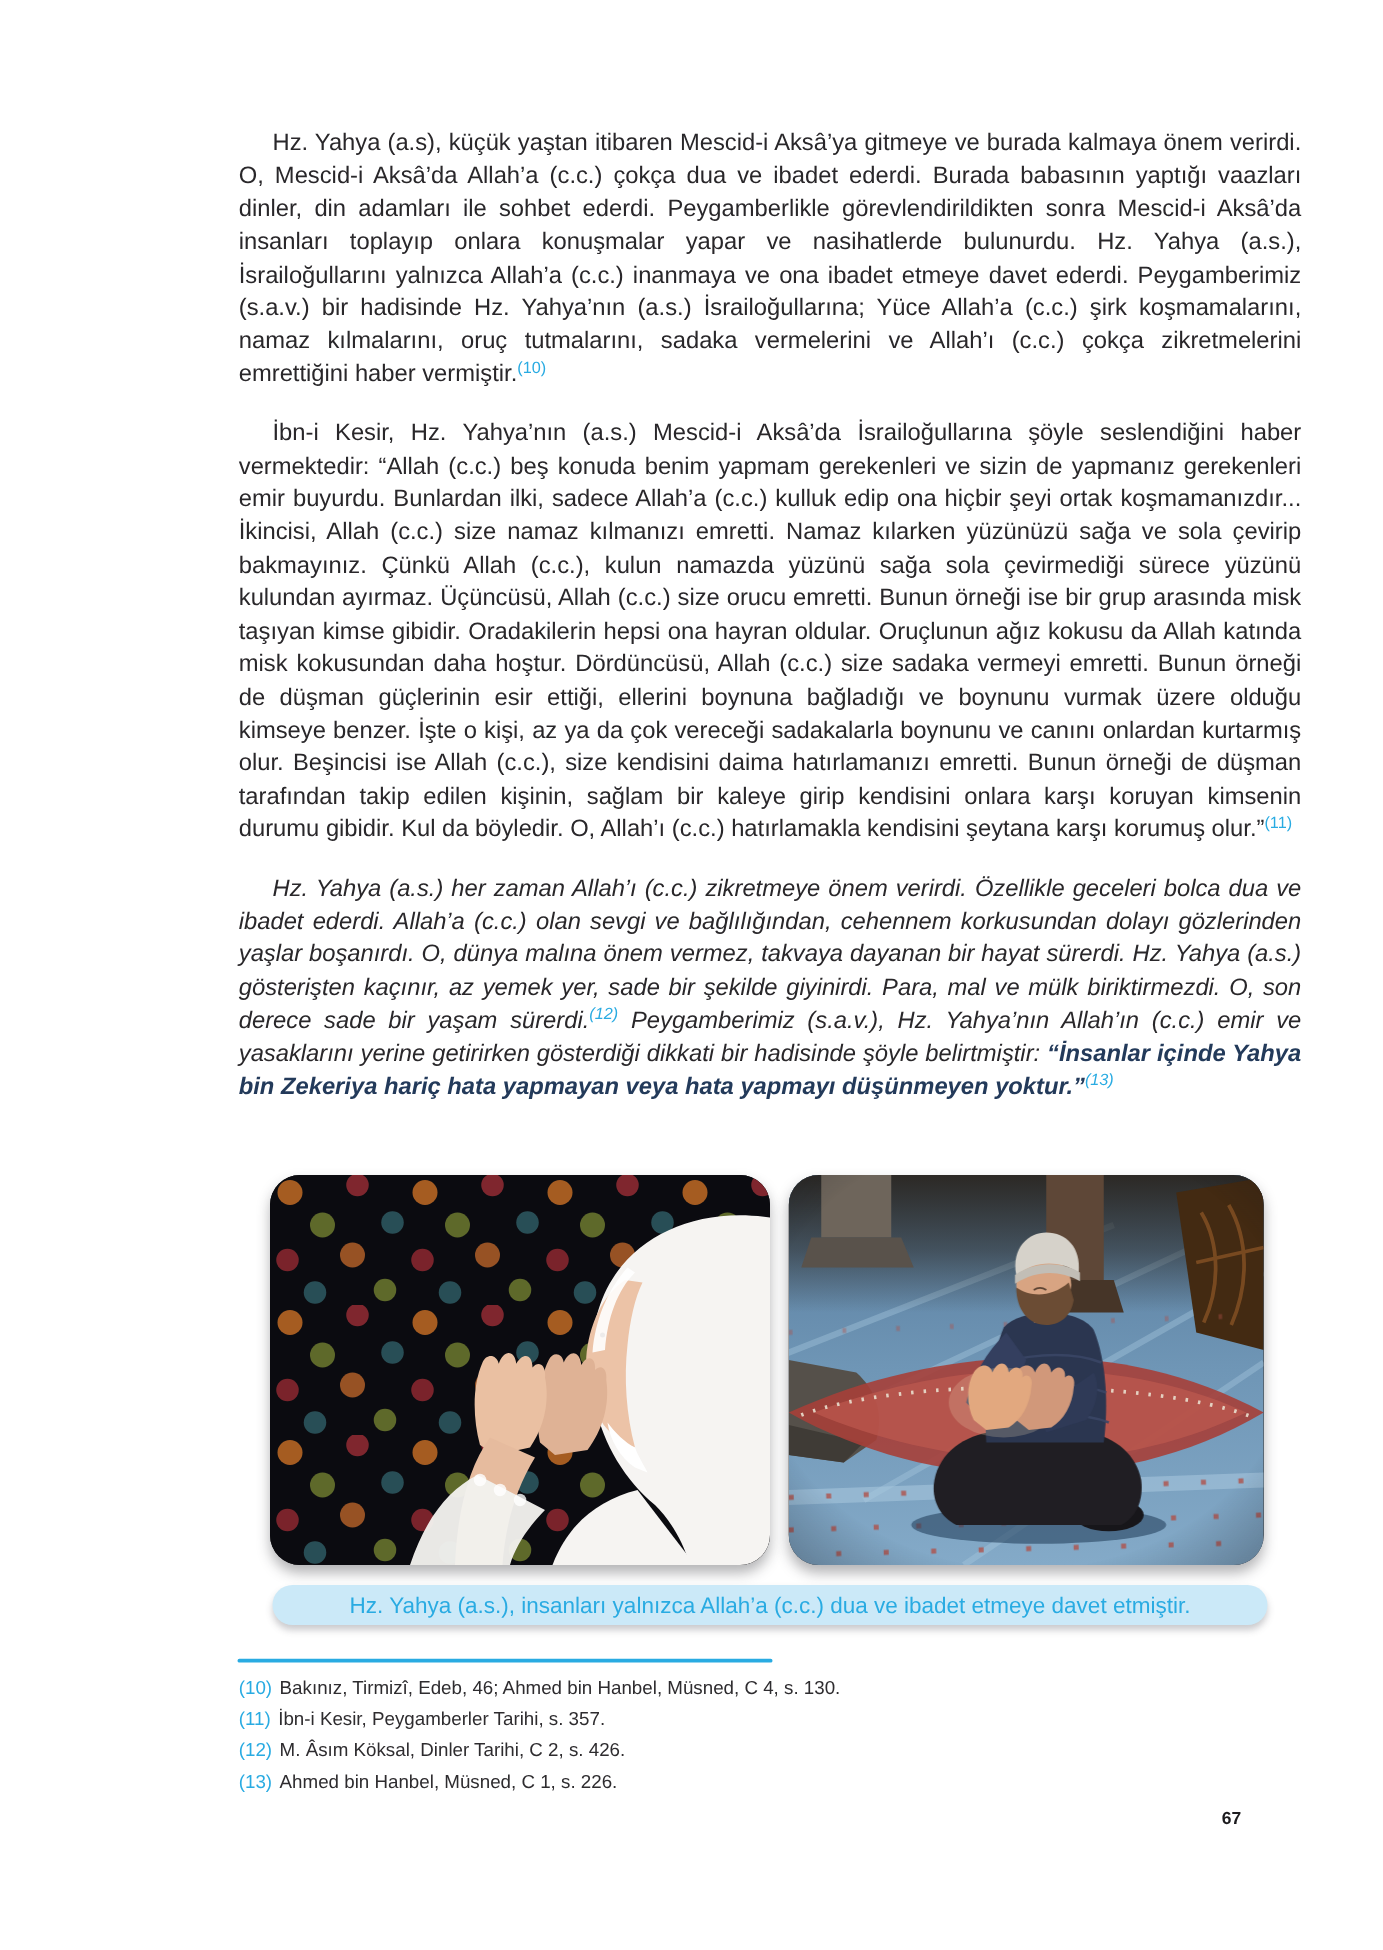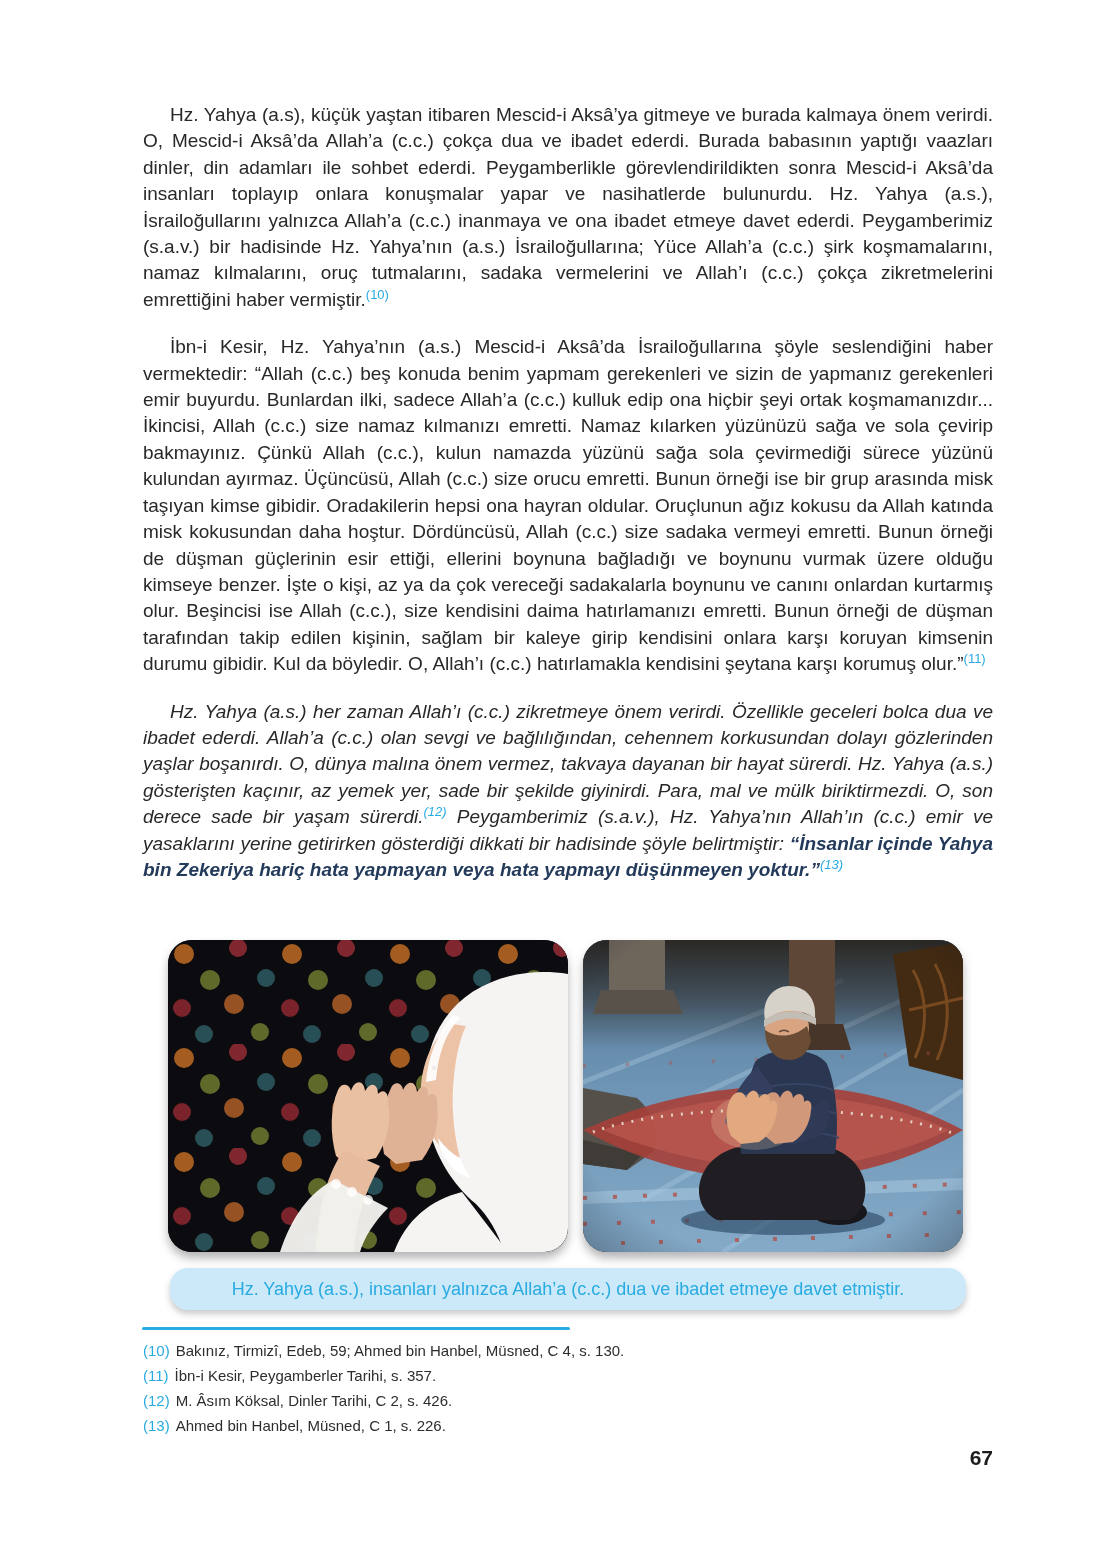--- a/index.html
+++ b/index.html
@@ -1,49 +1,49 @@
 <!DOCTYPE html>
 <html style="--accent: #29abe2; --captionBg: #cbe9f8; --navy: #233a5a;"><head>
 <meta charset="utf-8">
 <style>
   html,body{margin:0;padding:0;background:#ffffff;}
   body{width:1106px;height:1560px;position:relative;font-family:"Liberation Sans",sans-serif;
        -webkit-text-size-adjust:none;}
-  .page{position:absolute;inset:0;background:#fff;overflow:hidden;}
+  .page{position:absolute;inset:0;background:#fff;overflow:hidden;margin-left:48px;}
 
   
   .body-text{position:absolute;left:143px;top:102px;width:850px;
     font-size:19px;line-height:26.4px;text-align:justify;color:#29272a;}
   .body-text p{margin:0 0 21px 0;text-indent:27px;}
   .body-text p:last-child{margin-bottom:0;font-style:italic;}
   sup.ref{color:var(--accent,#29abe2);font-size:13px;line-height:0;vertical-align:7px;letter-spacing:0;}
   b.quote{color:var(--navy,#233a5a);font-weight:bold;}
 
   
   .figures{position:absolute;left:168px;top:940px;display:flex;gap:15px;}
   figure.photo{margin:0;width:400px;height:312px;border-radius:24px;overflow:hidden;
     box-shadow:0 6px 10px rgba(40,40,45,0.35);position:relative;background:#111;}
   figure.photo.right{width:380px;}
   figure.photo svg{display:block;width:100%;height:100%;}
 
   
-  .caption-box{position:absolute;left:170px;top:1268px;width:796px;height:42px;
+  .caption-box{position:absolute;left:170px;top:1268px;width:796px;height:32px;
     background:var(--captionBg,#cbe9f8);border-radius:18px;
     box-shadow:0 4px 6px rgba(80,80,90,0.30);
     display:flex;align-items:center;justify-content:center;}
   .caption-box span{color:var(--accent,#29abe2);font-size:18px;}
 
   
   .footnote-divider{position:absolute;left:142px;top:1327px;width:428px;height:3px;
     background:var(--accent,#29abe2);border-radius:2px;}
   .footnotes{position:absolute;left:143px;top:1338px;width:850px;font-size:15px;color:#2e2c2f;}
   .footnote{display:flex;line-height:25px;}
   .footnote .num{color:var(--accent,#29abe2);flex:0 0 auto;margin-right:6px;}
 
-  .page-number{position:absolute;top:1446px;right:113px;font-size:21px;font-weight:bold;color:#1c1b1e;}
+  .page-number{position:absolute;top:1446px;right:113px;font-size:14px;font-weight:bold;color:#1c1b1e;}
 </style>
 </head>
 <body>
 
 <div class="page">
 
   <main class="body-text" id="paragraphs">
       <p><span>Hz. Yahya (a.s), küçük yaştan itibaren Mescid-i Aksâ’ya gitmeye ve burada kalmaya önem verirdi. O, Mescid-i Aksâ’da Allah’a (c.c.) çokça dua ve ibadet ederdi. Burada babasının yaptığı vaazları dinler, din adamları ile sohbet ederdi. Peygamberlikle görevlendirildikten sonra Mescid-i Aksâ’da insanları toplayıp onlara konuşmalar yapar ve nasihatlerde bulunurdu. Hz. Yahya (a.s.), İsrailoğullarını yalnızca Allah’a (c.c.) inanmaya ve ona ibadet etmeye davet ederdi. Peygamberimiz (s.a.v.) bir hadisinde Hz. Yahya’nın (a.s.) İsrailoğullarına; Yüce Allah’a (c.c.) şirk koşmamalarını, namaz kılmalarını, oruç tutmalarını, sadaka vermelerini ve Allah’ı (c.c.) çokça zikretmelerini emrettiğini haber vermiştir.</span><sup class="ref">(10)</sup></p>
       <p><span>İbn-i Kesir, Hz. Yahya’nın (a.s.) Mescid-i Aksâ’da İsrailoğullarına şöyle seslendiğini haber vermektedir: “Allah (c.c.) beş konuda benim yapmam gerekenleri ve sizin de yapmanız gerekenleri emir buyurdu. Bunlardan ilki, sadece Allah’a (c.c.) kulluk edip ona hiçbir şeyi ortak koşmamanızdır... İkincisi, Allah (c.c.) size namaz kılmanızı emretti. Namaz kılarken yüzünüzü sağa ve sola çevirip bakmayınız. Çünkü Allah (c.c.), kulun namazda yüzünü sağa sola çevirmediği sürece yüzünü kulundan ayırmaz. Üçüncüsü, Allah (c.c.) size orucu emretti. Bunun örneği ise bir grup arasında misk taşıyan kimse gibidir. Oradakilerin hepsi ona hayran oldular. Oruçlunun ağız kokusu da Allah katında misk kokusundan daha hoştur. Dördüncüsü, Allah (c.c.) size sadaka vermeyi emretti. Bunun örneği de düşman güçlerinin esir ettiği, ellerini boynuna bağladığı ve boynunu vurmak üzere olduğu kimseye benzer. İşte o kişi, az ya da çok vereceği sadakalarla boynunu ve canını onlardan kurtarmış olur. Beşincisi ise Allah (c.c.), size kendisini daima hatırlamanızı emretti. Bunun örneği de düşman tarafından takip edilen kişinin, sağlam bir kaleye girip kendisini onlara karşı koruyan kimsenin durumu gibidir. Kul da böyledir. O, Allah’ı (c.c.) hatırlamakla kendisini şeytana karşı korumuş olur.”</span><sup class="ref">(11)</sup></p>
       <p><span>Hz. Yahya (a.s.) her zaman Allah’ı (c.c.) zikretmeye önem verirdi. Özellikle geceleri bolca dua ve ibadet ederdi. Allah’a (c.c.) olan sevgi ve bağlılığından, cehennem korkusundan dolayı gözlerinden yaşlar boşanırdı. O, dünya malına önem vermez, takvaya dayanan bir hayat sürerdi. Hz. Yahya (a.s.) gösterişten kaçınır, az yemek yer, sade bir şekilde giyinirdi. Para, mal ve mülk biriktirmezdi. O, son derece sade bir yaşam sürerdi.</span><sup class="ref">(12)</sup><span> Peygamberimiz (s.a.v.), Hz. Yahya’nın Allah’ın (c.c.) emir ve yasaklarını yerine getirirken gösterdiği dikkati bir hadisinde şöyle belirtmiştir: </span><b class="quote">“İnsanlar içinde Yahya bin Zekeriya hariç hata yapmayan veya hata yapmayı düşünmeyen yoktur.”</b><sup class="ref">(13)</sup></p>
@@ -167,21 +167,21 @@
   </section>
 
   <div class="caption-box">
     <span>Hz. Yahya (a.s.), insanları yalnızca Allah’a (c.c.) dua ve ibadet etmeye davet etmiştir.</span>
   </div>
 
   <div class="footnote-divider"></div>
   <div class="footnotes" id="footnotes">
       <div class="footnote">
         <span class="num">(10)</span>
-        <span class="txt">Bakınız, Tirmizî, Edeb, 59; Ahmed bin Hanbel, Müsned, C 4, s. 130.</span>
+        <span class="txt">Bakınız, Tirmizî, Edeb, 46; Ahmed bin Hanbel, Müsned, C 4, s. 130.</span>
       </div>
       <div class="footnote">
         <span class="num">(11)</span>
         <span class="txt">İbn-i Kesir, Peygamberler Tarihi, s. 357.</span>
       </div>
       <div class="footnote">
         <span class="num">(12)</span>
         <span class="txt">M. Âsım Köksal, Dinler Tarihi, C 2, s. 426.</span>
       </div>
       <div class="footnote">

